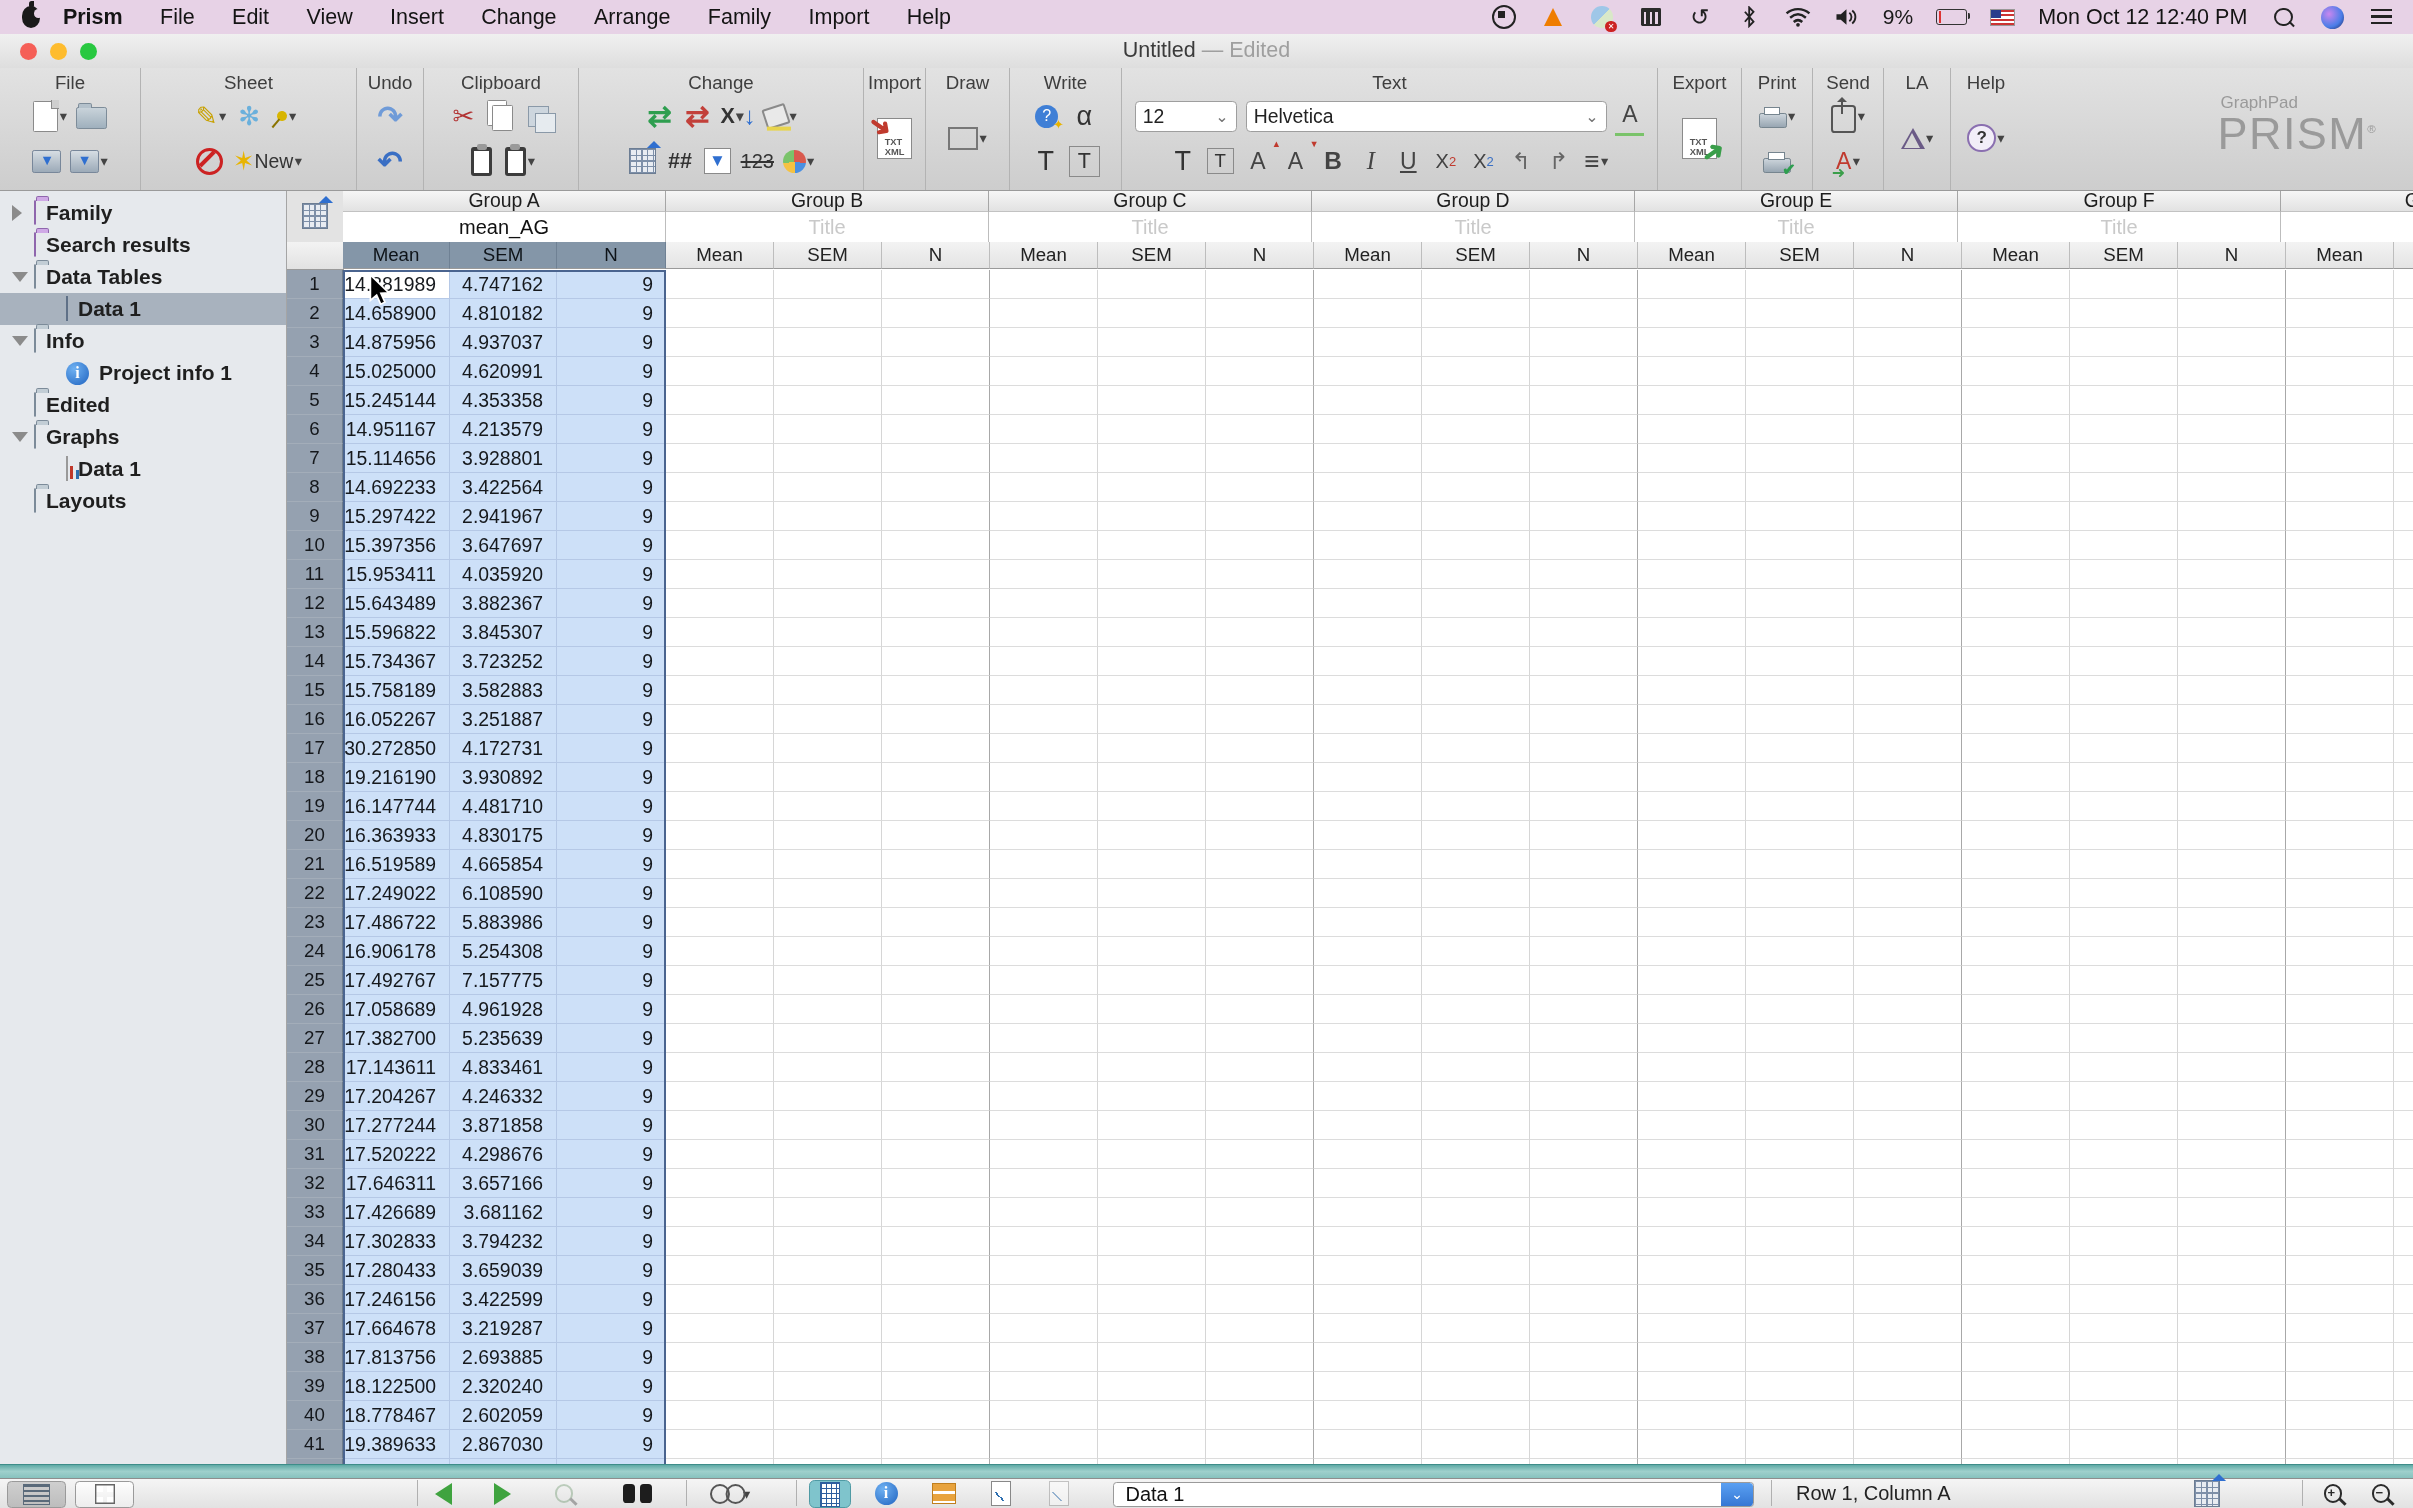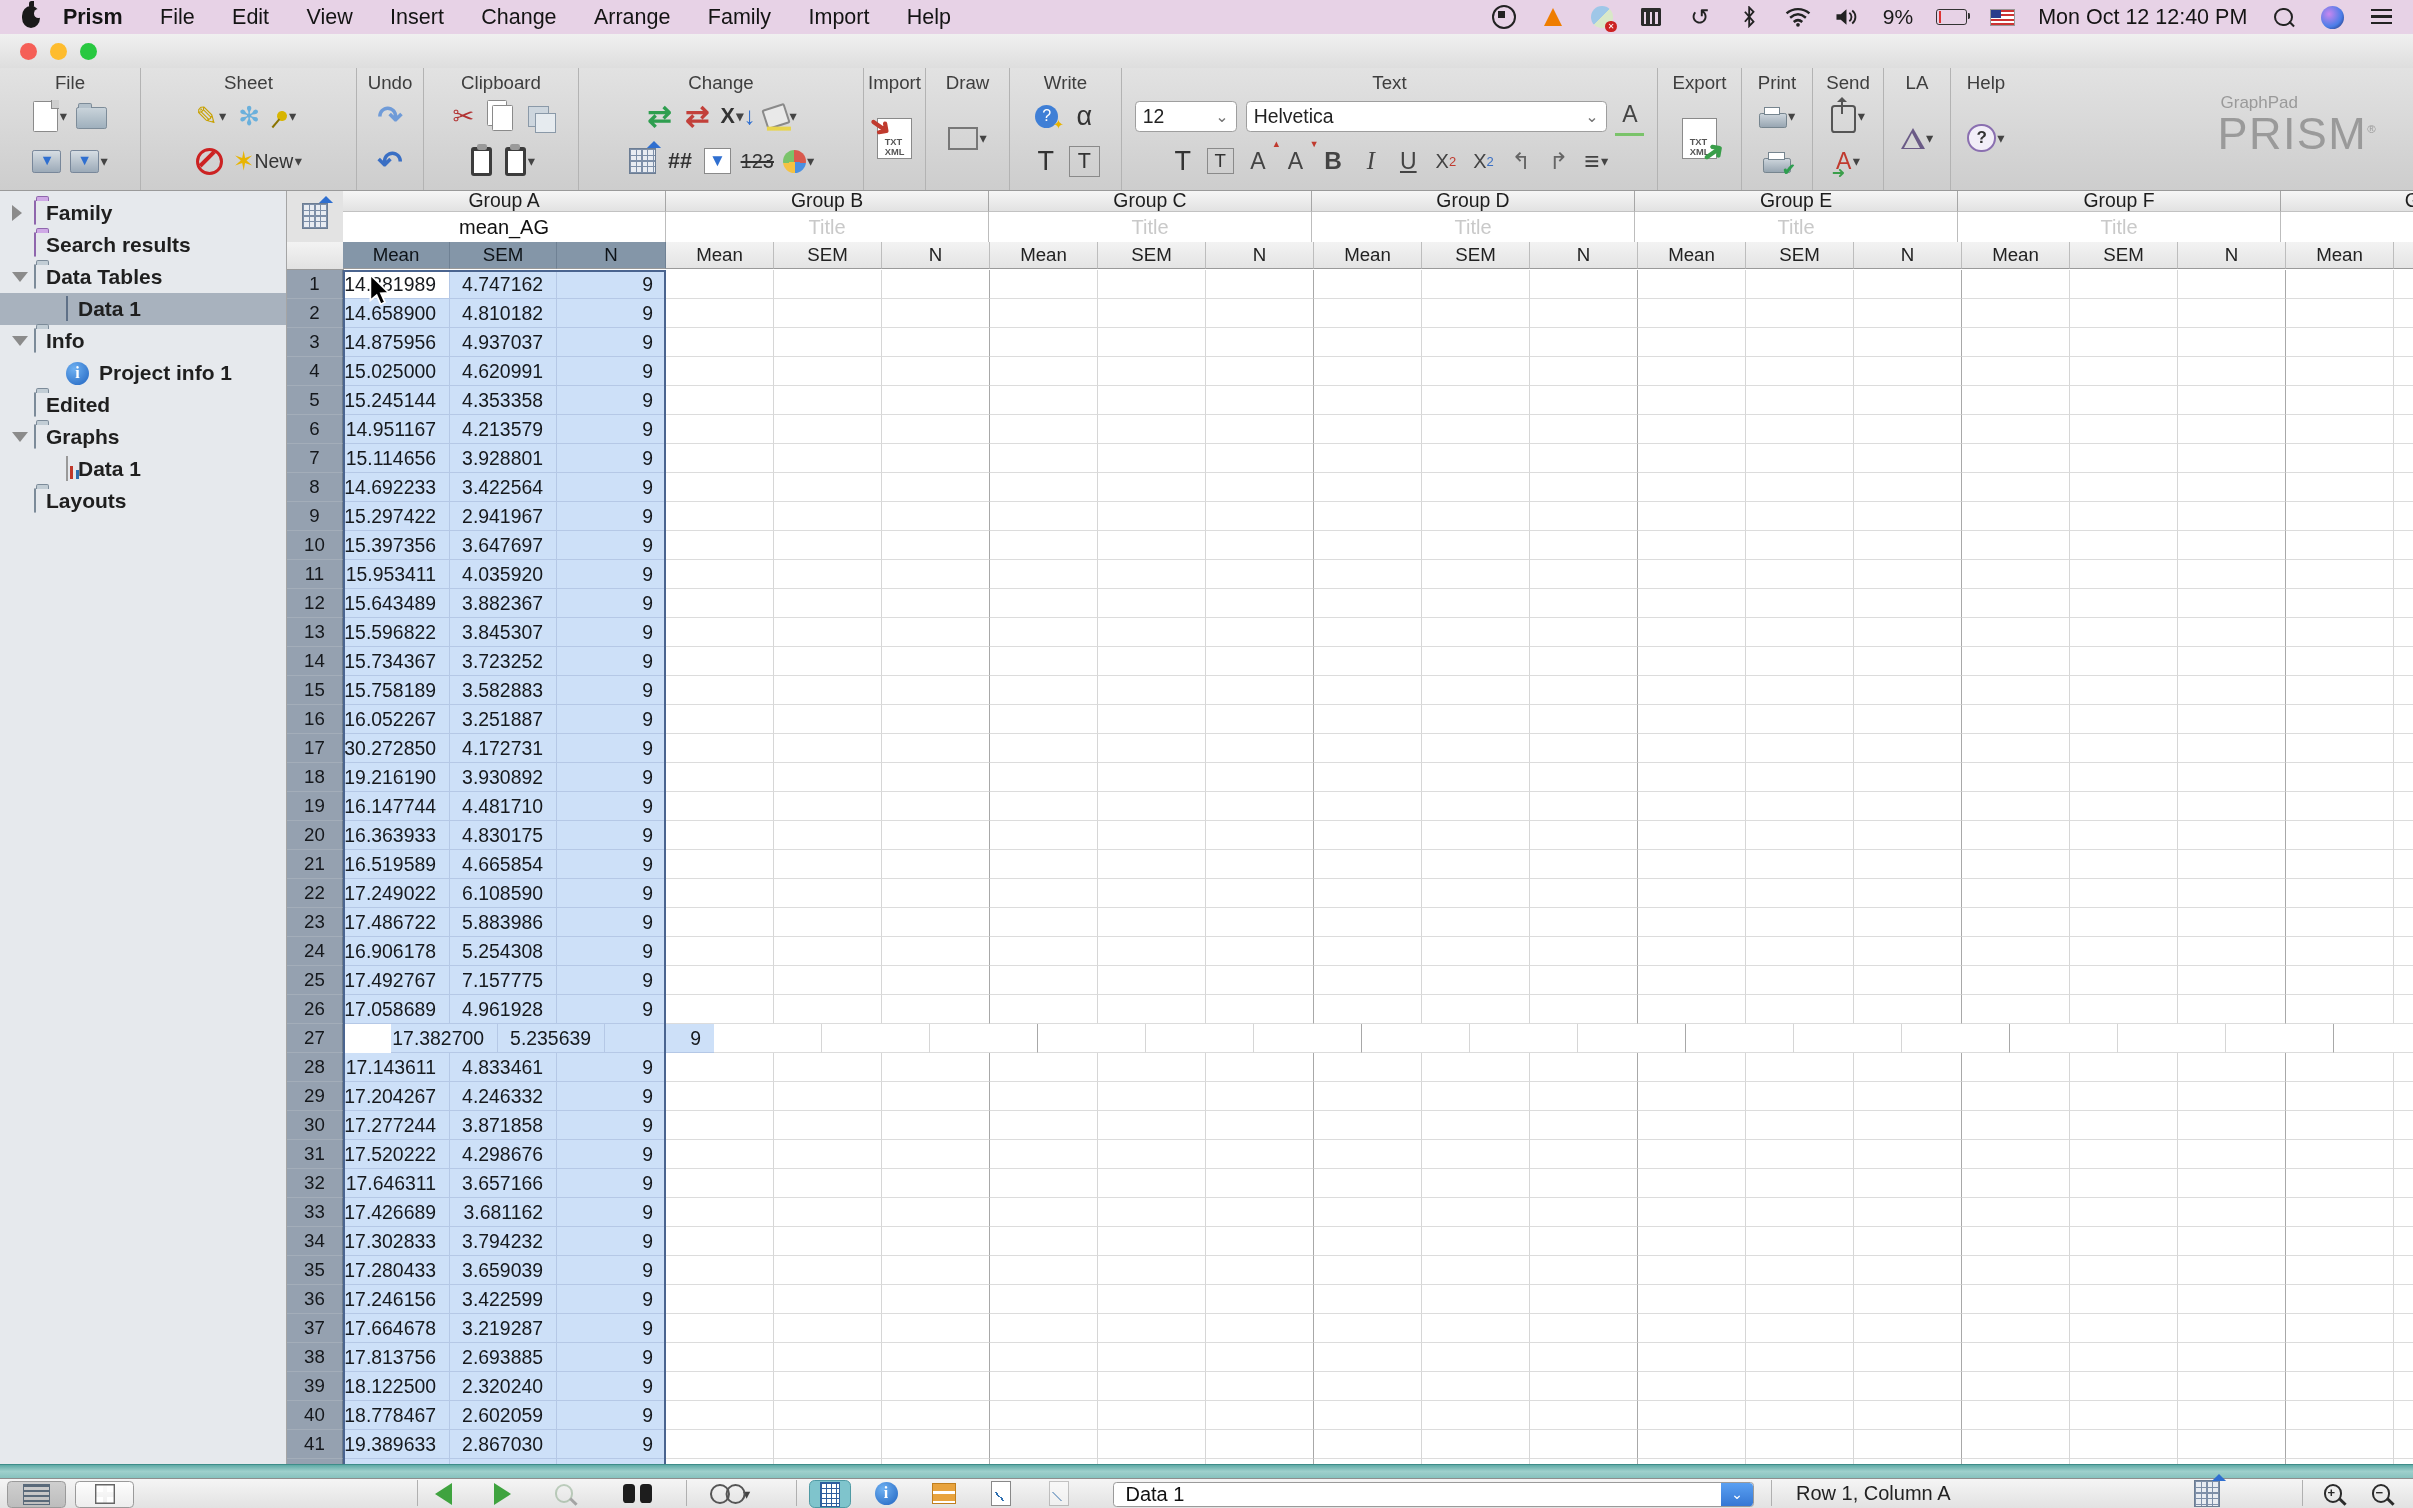--- a/index.html
+++ b/index.html
@@ -337,20 +337,23 @@
       <span class="mb-ic">
           <span class="mlines"></span>
         </span>
     </div>
   </div>
 
   <div class="titlebar">
     <span class="tl red"></span>
     <span class="tl yel"></span>
     <span class="tl grn"></span>
+    <div class="wtitle">
+      <span>Untitled</span><span class="edited"> — Edited</span>
+    </div>
   </div>
 
   <div class="toolbar">
     <div class="tsec" style="width:140px">
       <div class="tlabel">File</div>
       <div class="trow">
         <span class="tbi">
             <span class="pg">
               <span class="fold"></span>
             </span>
@@ -1261,21 +1264,21 @@
           <div class="cell" style="width: 108px;"></div>
           <div class="cell gb" style="width: 108px;"></div>
           <div class="cell" style="width: 108px;"></div>
           <div class="cell" style="width: 108px;"></div>
           <div class="cell gb" style="width: 108px;"></div>
           <div class="cell" style="width: 108px;"></div>
           <div class="cell" style="width: 108px;"></div>
         </div>
         <div class="brow">
           <div class="rn">27</div>
-          <div class="cell sel" style="width: 107px; margin-left: 48px;">17.382700</div>
+          <div class="cell sel" style="width: 107px;">17.382700</div>
           <div class="cell sel" style="width: 107px;">5.235639</div>
           <div class="cell sel gbA" style="width: 109px;">9</div>
           <div class="cell" style="width: 108px;"></div>
           <div class="cell" style="width: 108px;"></div>
           <div class="cell gb" style="width: 108px;"></div>
           <div class="cell" style="width: 108px;"></div>
           <div class="cell" style="width: 108px;"></div>
           <div class="cell gb" style="width: 108px;"></div>
           <div class="cell" style="width: 108px;"></div>
           <div class="cell" style="width: 108px;"></div>

